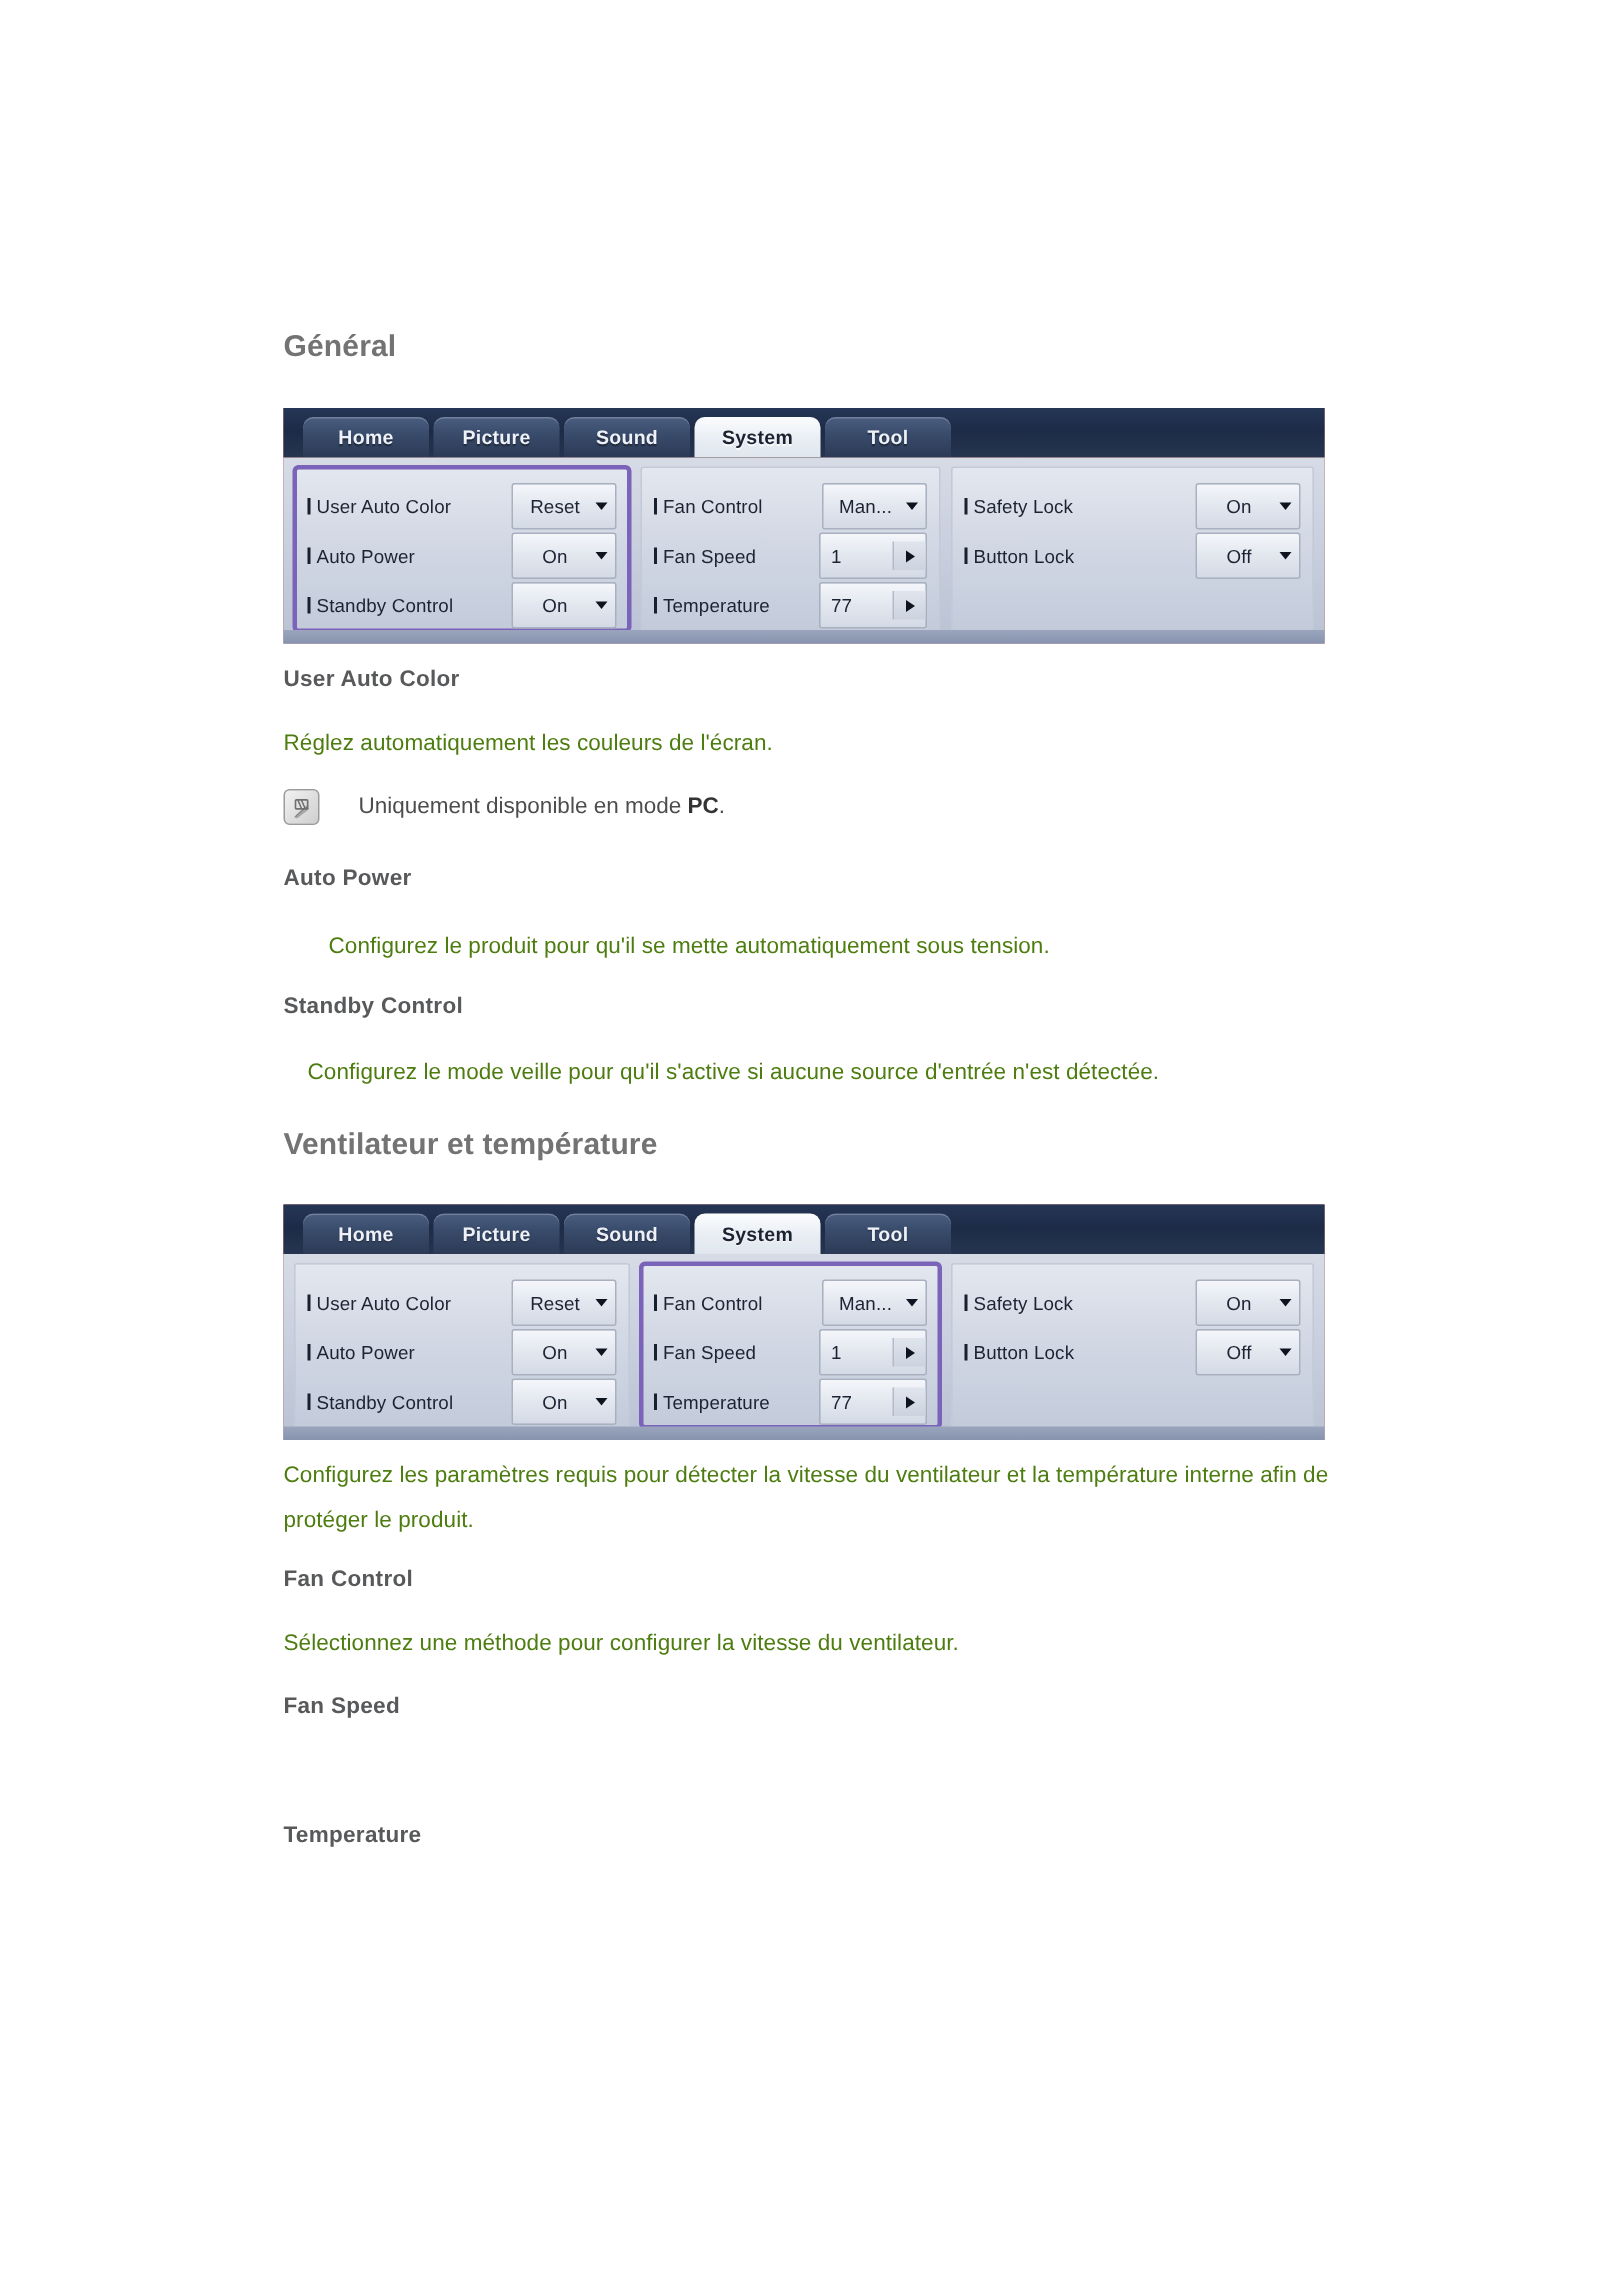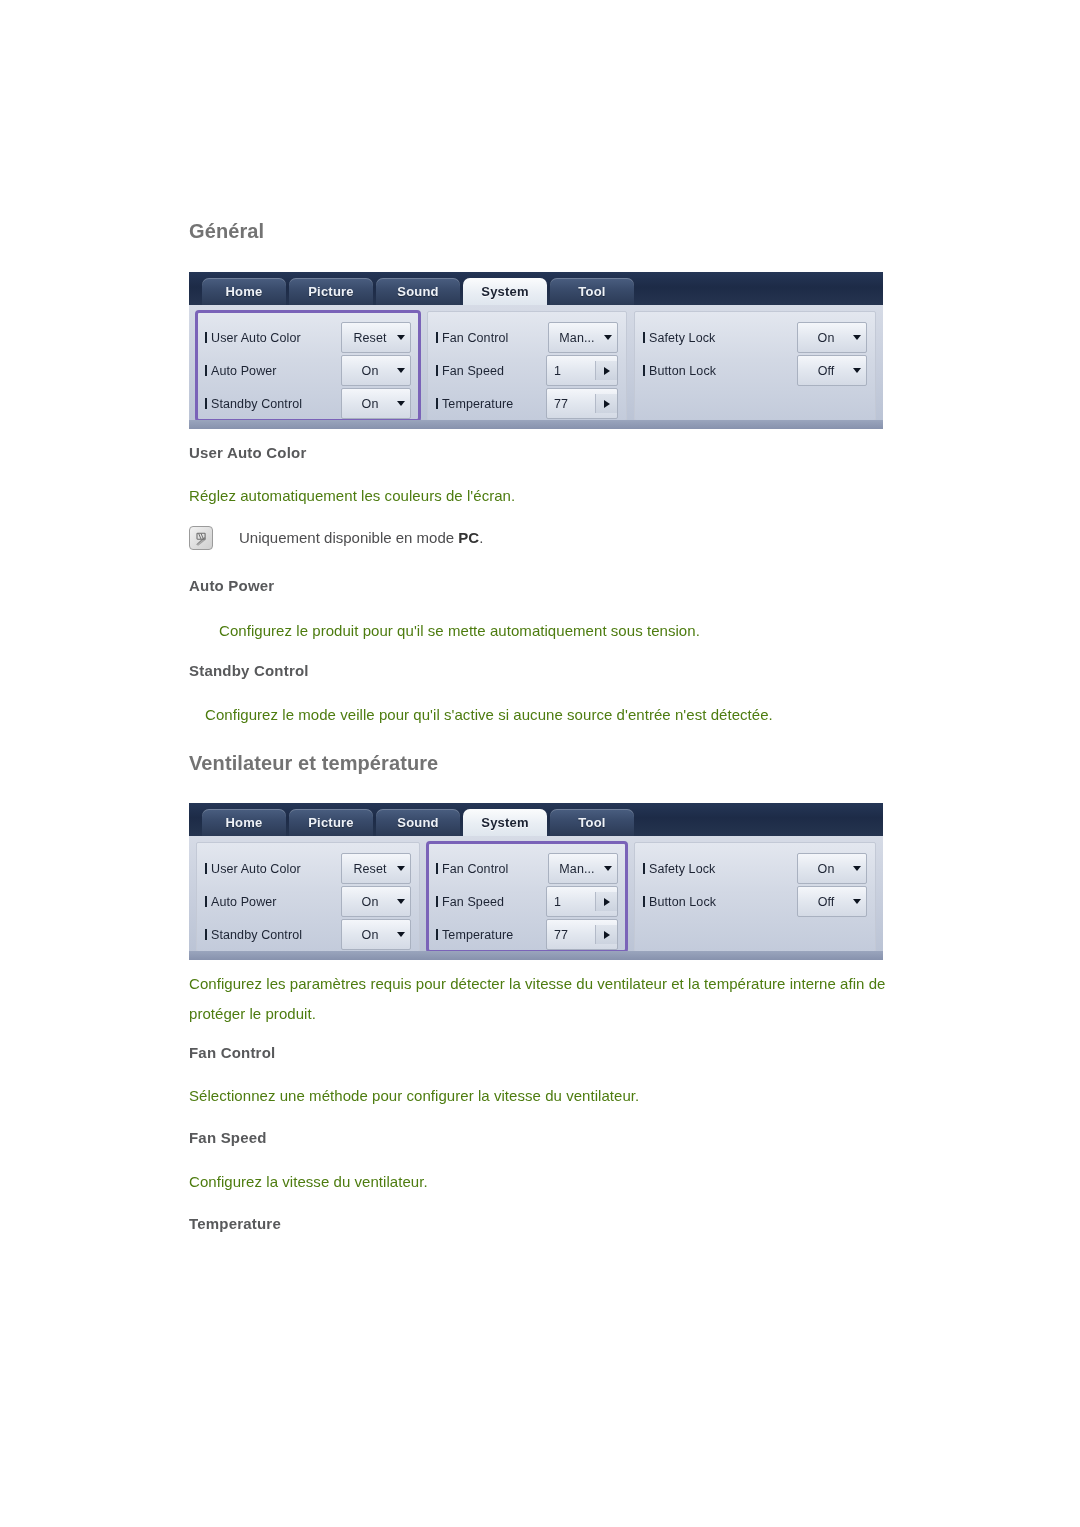--- a/index.html
+++ b/index.html
@@ -463,17 +463,16 @@
     <div class="osd-foot"></div>
   </div>
 
   <div class="body-text" style="left:189px; top:999px; width:830px;">protéger le produit.</div>
   <div class="body-text" style="left:189px; top:969px; width:830px;">Configurez les paramètres requis pour détecter la vitesse du ventilateur et la température interne afin de</div>
 
   <div class="sub-heading" style="left:189px; top:1044px;">Fan Control</div>
   <div class="body-text" style="left:189px; top:1081px; width:790px;">Sélectionnez une méthode pour configurer la vitesse du ventilateur.</div>
 
   <div class="sub-heading" style="left:189px; top:1129px;">Fan Speed</div>
-  <div class="body-text" style="left:189px; top:1167px; width:790px;">Configurez la vitesse du ventilateur.</div>
 
   <div class="sub-heading" style="left:189px; top:1215px;">Temperature</div>
 
 </div>
 
 </body></html>

